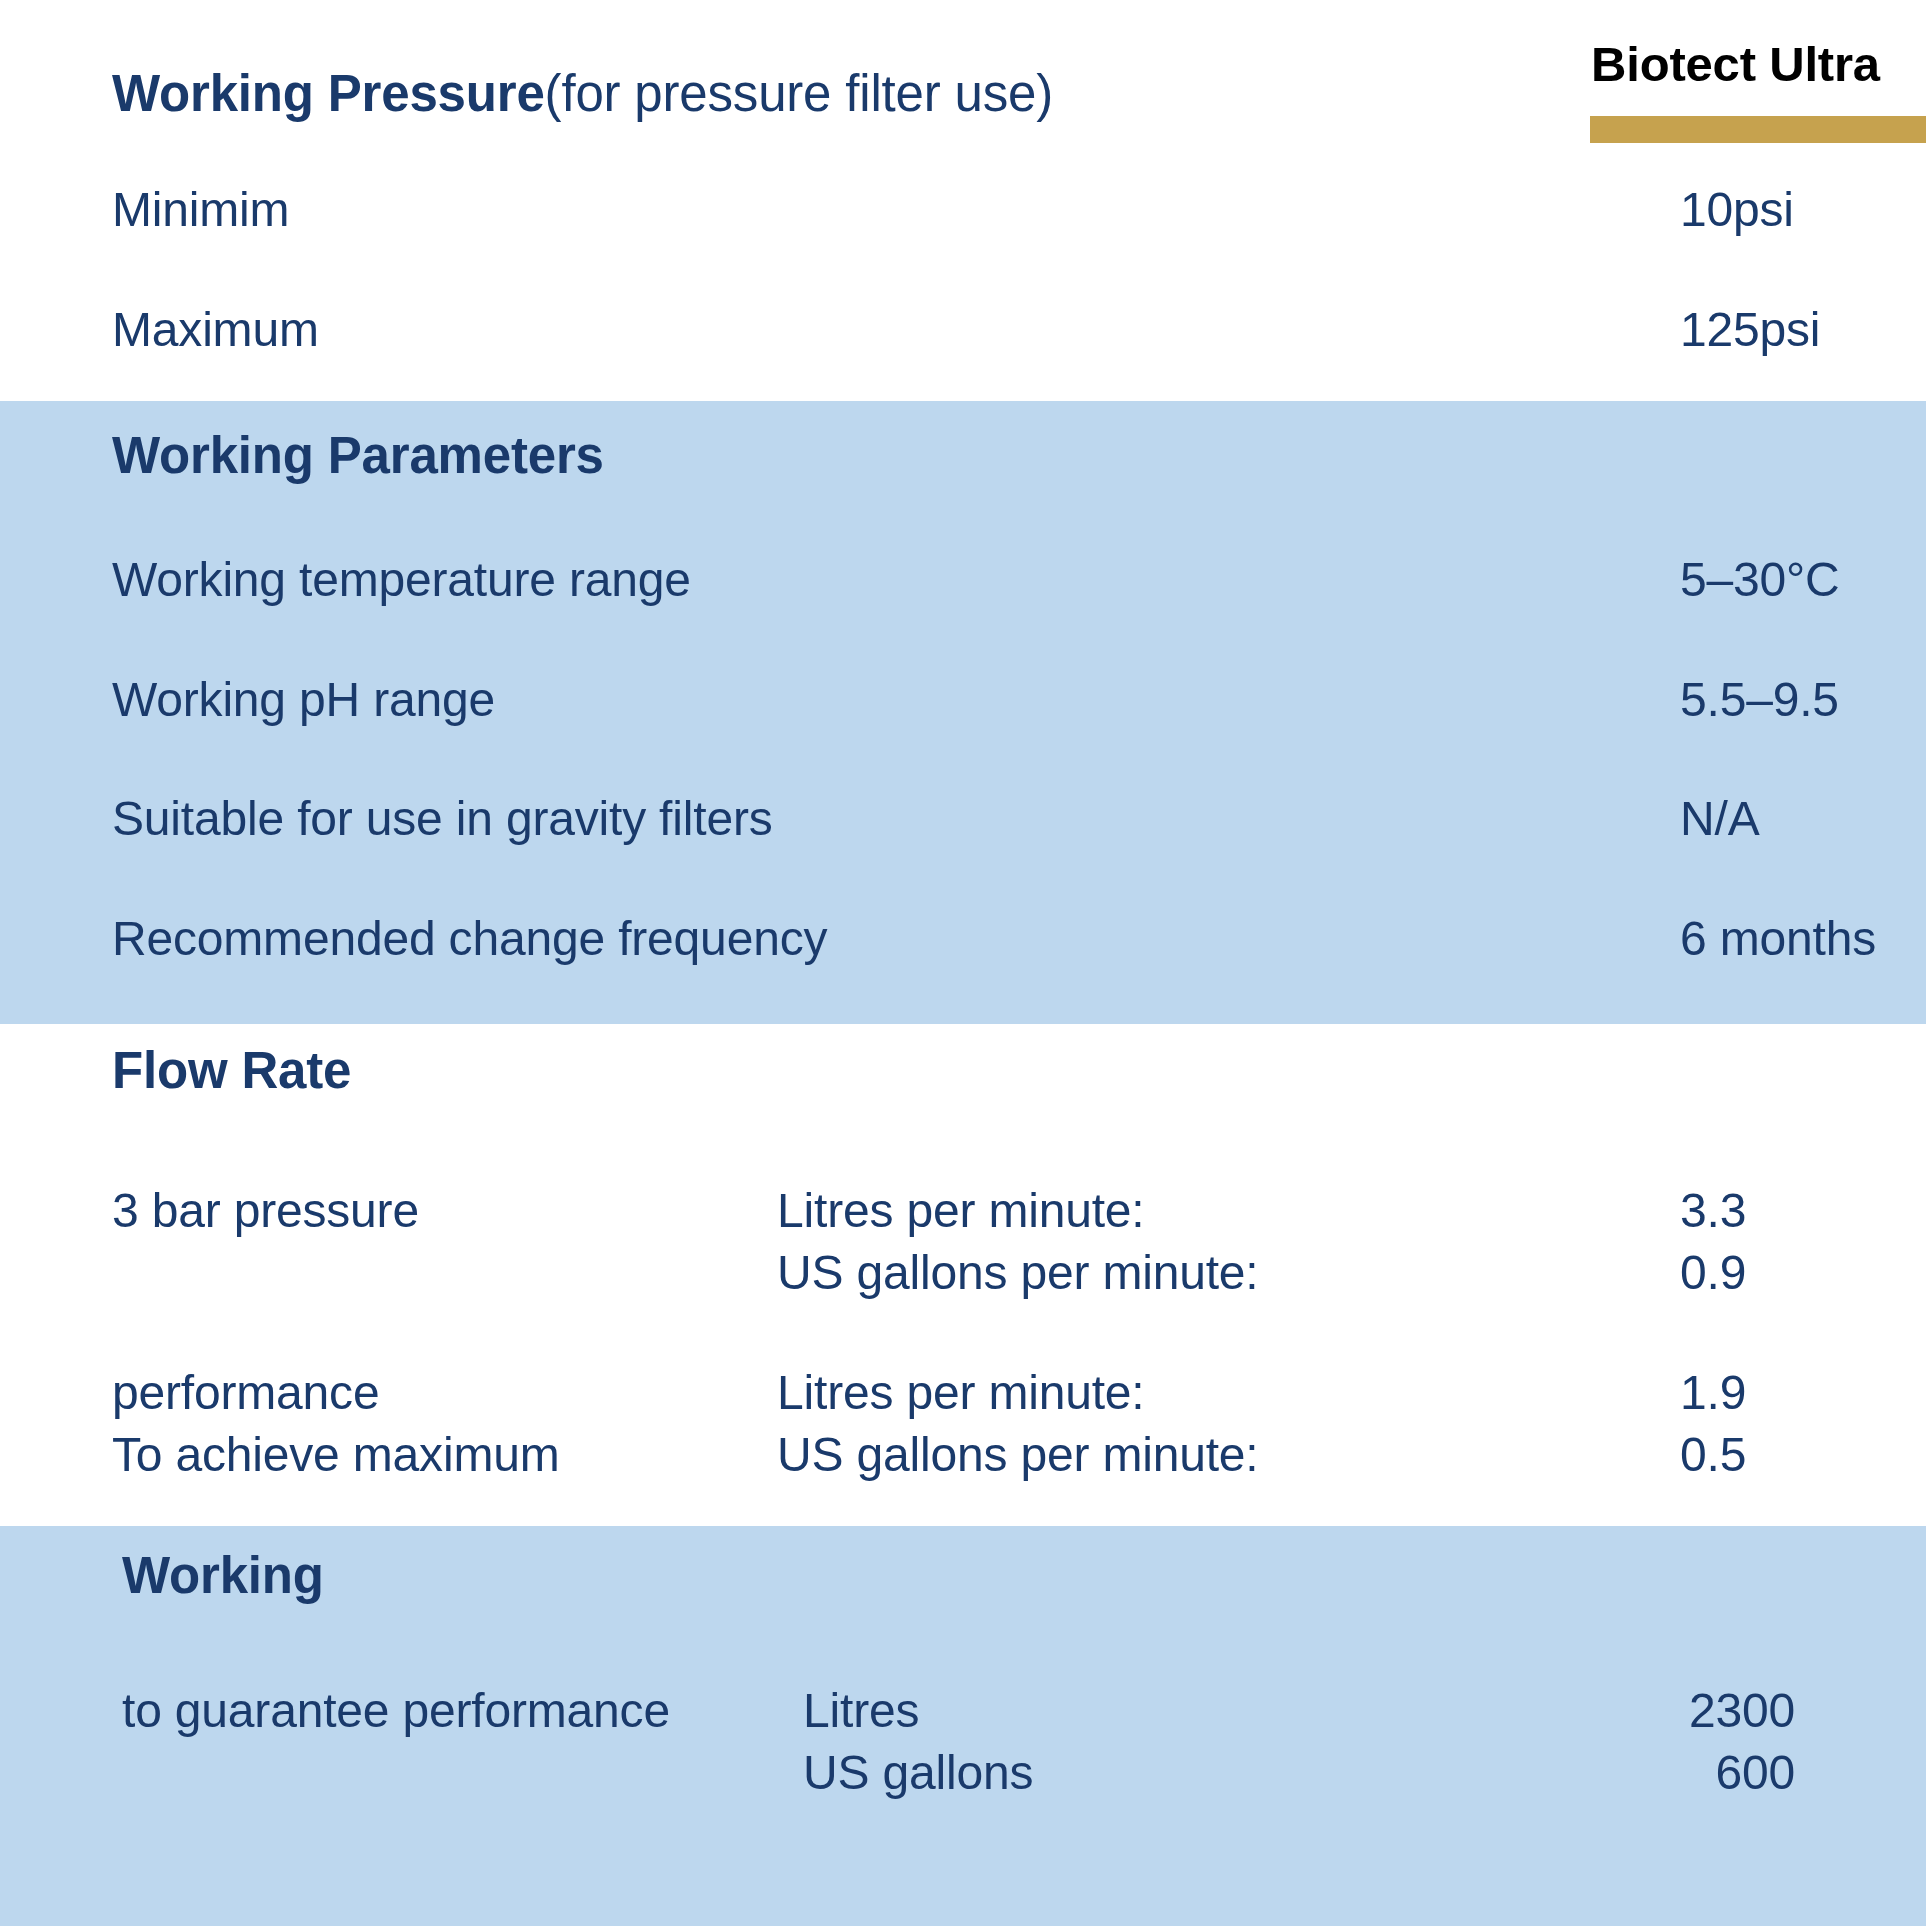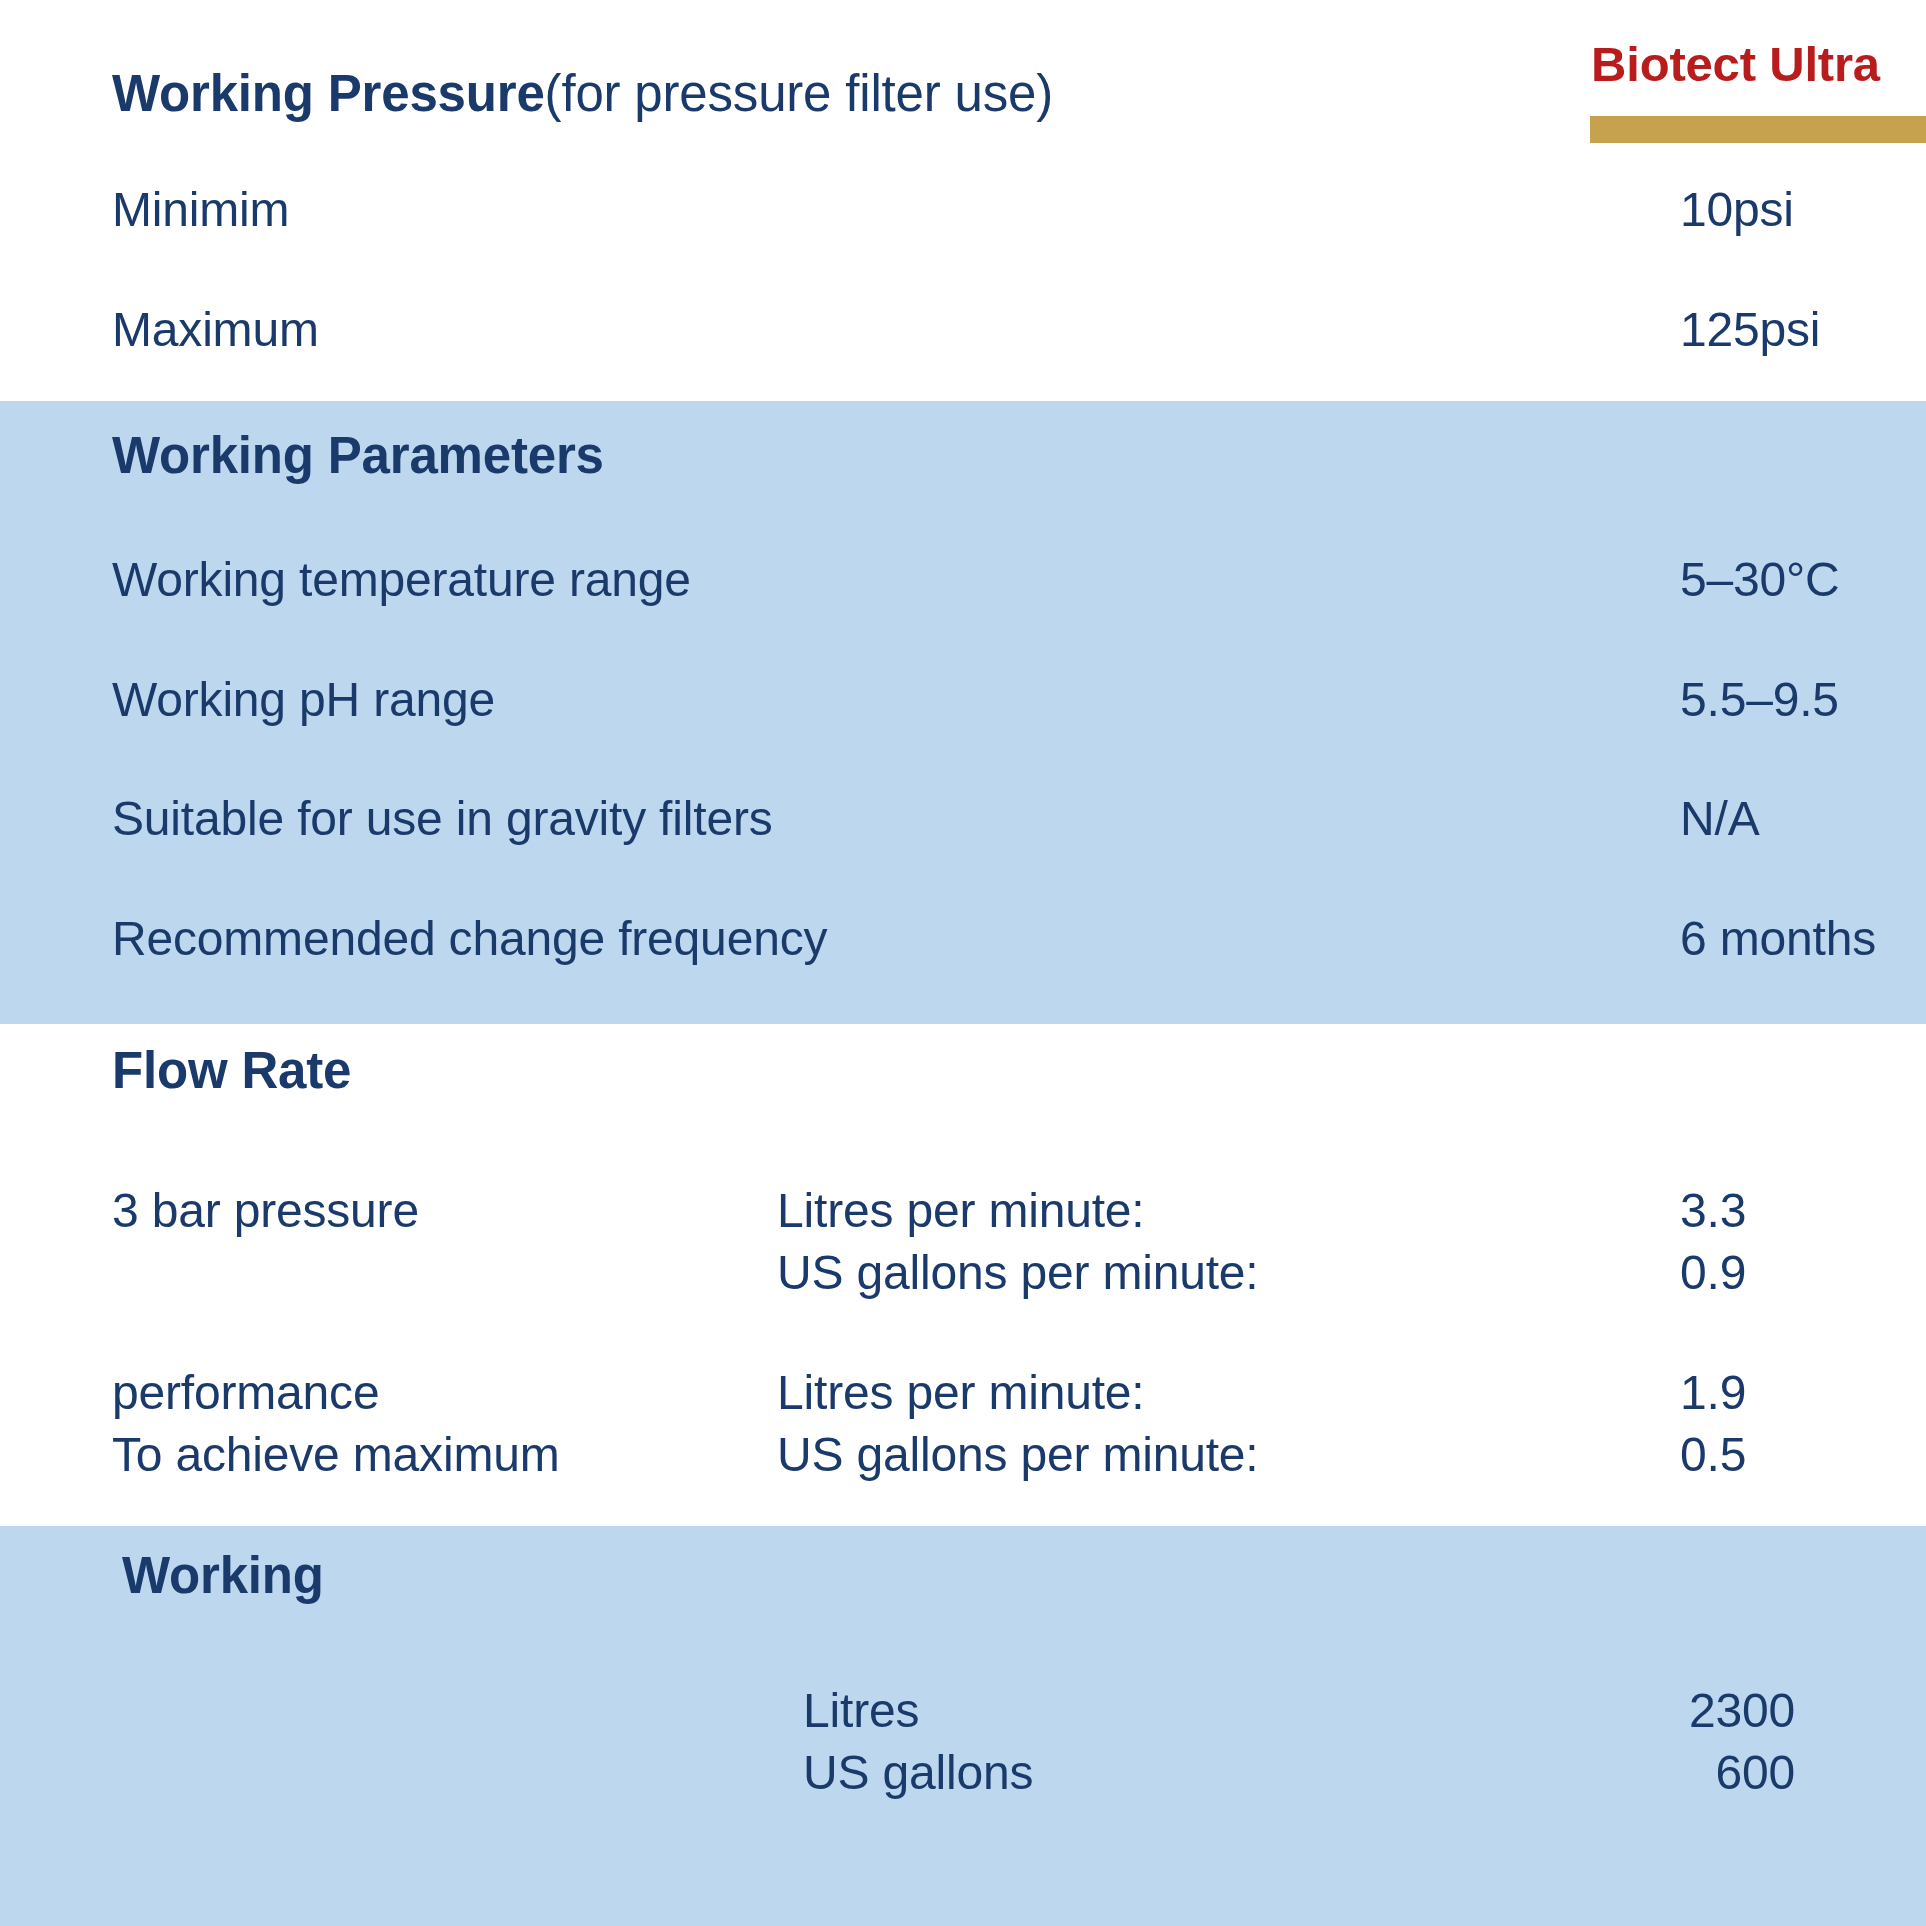--- a/index.html
+++ b/index.html
@@ -19,21 +19,21 @@
   .band {
     position: absolute; left: 0; width: 1926px;
     background: #BDD7EE;
   }
   .band.one { top: 401px; height: 623px; }
   .band.two { top: 1526px; height: 401px; }
 
   .brand-title {
     position: absolute; left: 1591px; top: 40px;
     font-size: 49px; font-weight: 700;
-    color: #b91c1c; line-height: 1;
+    color: #000000; line-height: 1;
     white-space: nowrap;
   }
   .brand-bar {
     position: absolute; left: 1590px; top: 116px;
     width: 337px; height: 27px;
     background: #C6A24E;
   }
 
   .row { position: absolute; left: 0; width: 1926px; line-height: 1; }
   .row .label { position: absolute; left: 112px; white-space: nowrap; }
@@ -141,20 +141,21 @@
       <div>0.5</div>
     </div>
   </div>
 
   <div class="row heading hd-capacity">
     <div class="label" style="left:122px;">Working</div>
   </div>
 
   <div class="row bodytext row-capacity">
     <div class="label twolines">
+      <div>to guarantee performance</div>
     </div>
     <div class="mid twolines">
       <div>Litres</div>
       <div>US gallons</div>
     </div>
     <div class="val twolines">
       <div>2300</div>
       <div>600</div>
     </div>
   </div>

